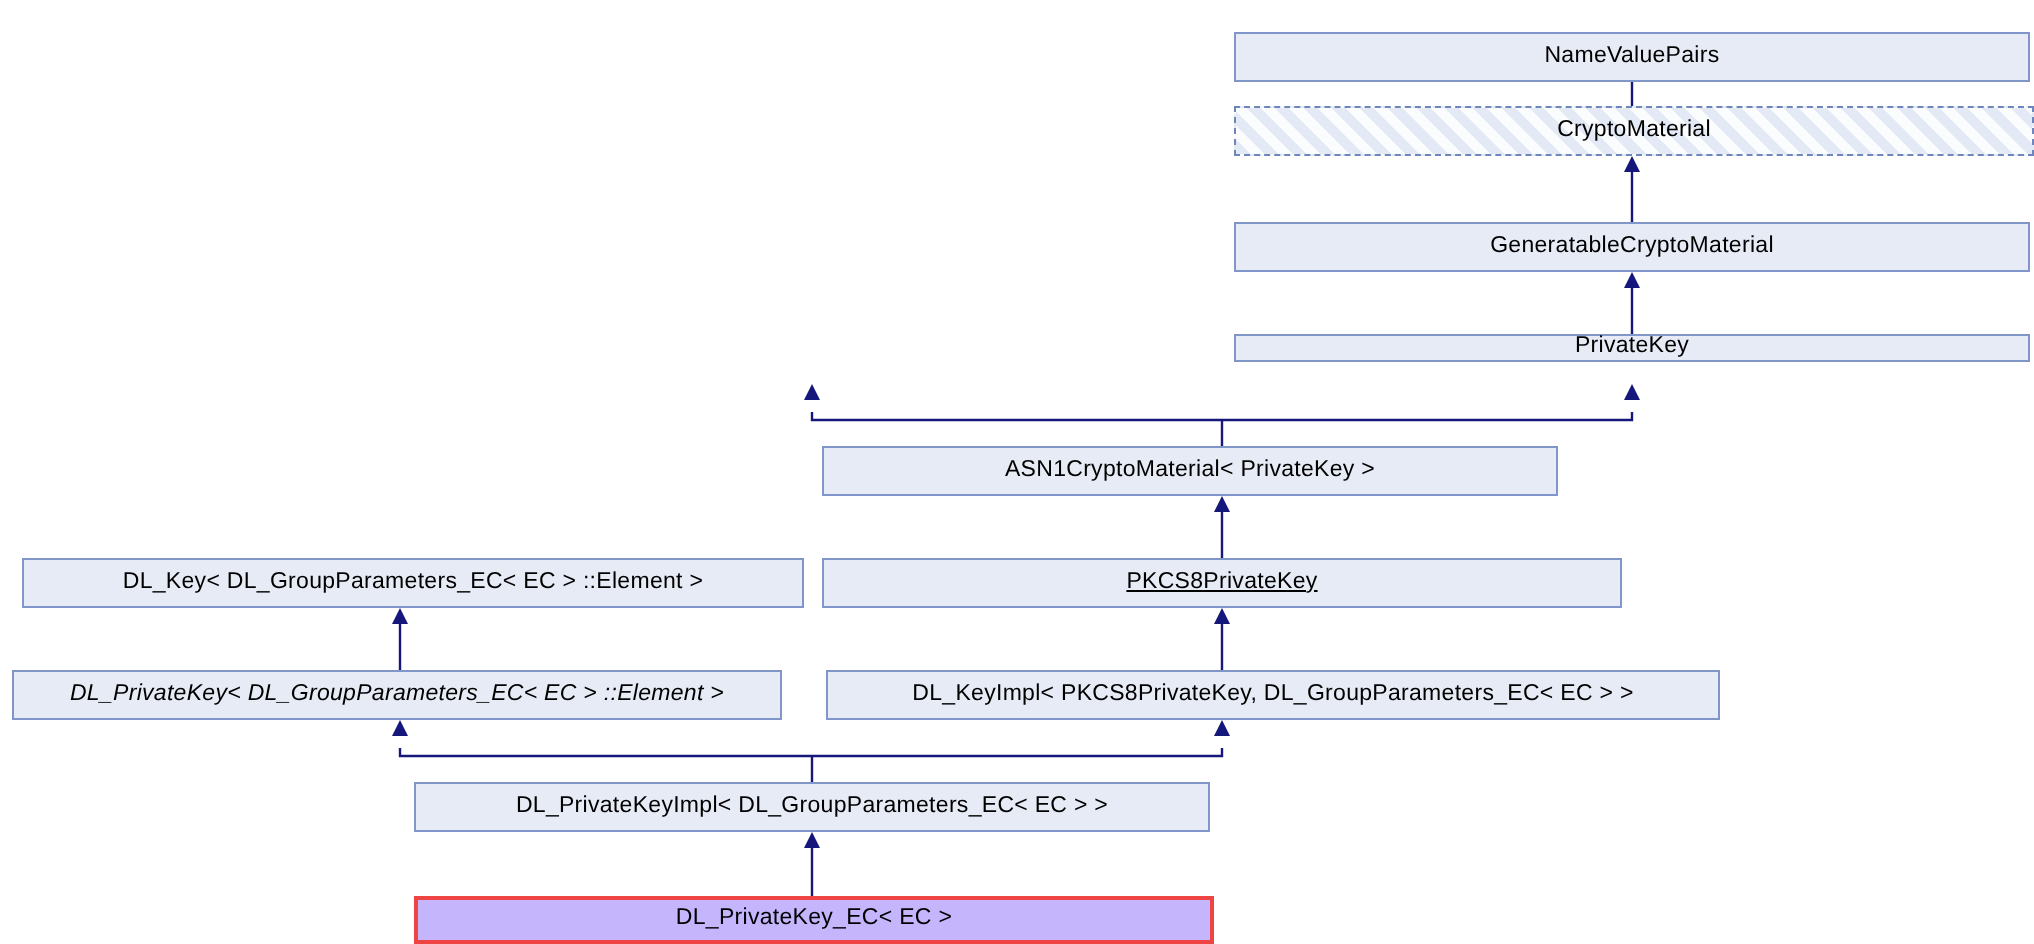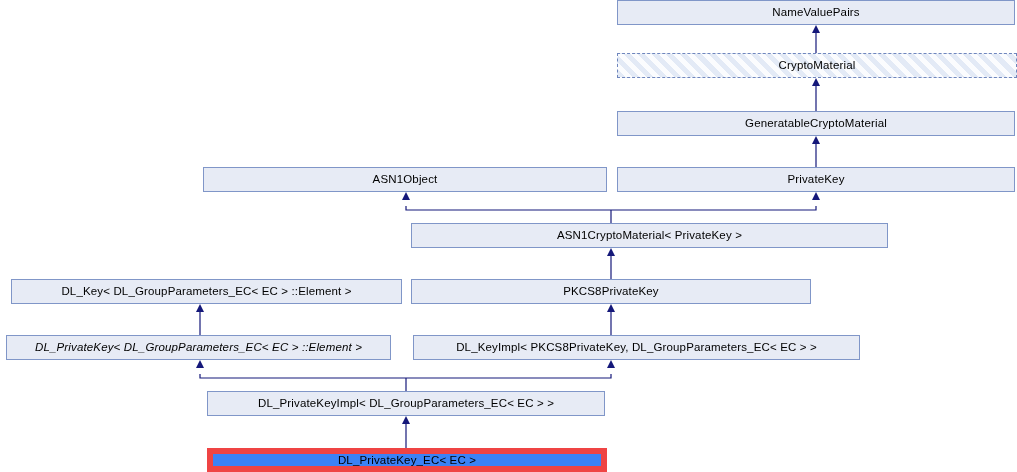--- a/index.html
+++ b/index.html
@@ -31,23 +31,22 @@
     border-color:#6f86bd;
     background-color:#f2f5fb;
     background-image:repeating-linear-gradient(
         45deg,
         #e3eaf6 0px,
         #e3eaf6 5px,
         #fbfcfe 5px,
         #fbfcfe 10px);
   }
   .node.current{
-    background:#3b82f6;
-    border:6px solid #ef4444;
-    align-items:flex-end;
+    background:#c4b5fd;
+    border:2px solid #ef4444;
   }
   svg.edges{
     position:absolute;
     left:0; top:0;
     width:1017px;
     height:472px;
     overflow:visible;
     pointer-events:none;
   }
   svg.edges path, svg.edges line{
@@ -89,42 +88,39 @@
 
     <path d="M200,374 L200,378 L611,378 L611,374"></path>
     <line x1="406" y1="378" x2="406" y2="391"></line>
     <polygon points="200,360 196,368 204,368"></polygon>
     <polygon points="611,360 607,368 615,368"></polygon>
 
     <line x1="406" y1="448" x2="406" y2="423"></line>
     <polygon points="406,416 402,424 410,424"></polygon>
   </svg>
 
-  <div class="node" style="left: 617px; top: 0px; width: 398px; height: 25px;">
+  <div class="node" style="left: 617px; top: 16px; width: 398px; height: 25px;">
     <span>NameValuePairs</span>
   </div>
   <div class="node" style="left: 617px; top: 111px; width: 398px; height: 25px;">
     <span>GeneratableCryptoMaterial</span>
   </div>
   <div class="node abstract" style="left: 617px; top: 53px; width: 400px; height: 25px;">
     <span>CryptoMaterial</span>
   </div>
-  <div class="node" style="left: 203px; top: 167px; width: 404px; height: 25px;">
-    <span>ASN1Object</span>
-  </div>
-  <div class="node" style="left: 617px; top: 167px; width: 398px; height: 25px;">
+  <div class="node" style="left: 617px; top: 167px; width: 398px; height: 14px;">
     <span>PrivateKey</span>
   </div>
-  <div class="node" style="left: 411px; top: 223px; width: 477px; height: 25px;">
+  <div class="node" style="left: 411px; top: 223px; width: 368px; height: 25px;">
     <span>ASN1CryptoMaterial&lt; PrivateKey &gt;</span>
   </div>
   <div class="node" style="left: 11px; top: 279px; width: 391px; height: 25px;">
     <span>DL_Key&lt; DL_GroupParameters_EC&lt; EC &gt; ::Element &gt;</span>
   </div>
-  <div class="node" style="left: 411px; top: 279px; width: 400px; height: 25px;">
+  <div class="node" style="left: 411px; top: 279px; width: 400px; height: 25px; text-decoration: underline;">
     <span>PKCS8PrivateKey</span>
   </div>
   <div class="node" style="left: 6px; top: 335px; width: 385px; height: 25px; font-style: italic;">
     <span>DL_PrivateKey&lt; DL_GroupParameters_EC&lt; EC &gt; ::Element &gt;</span>
   </div>
   <div class="node" style="left: 413px; top: 335px; width: 447px; height: 25px;">
     <span>DL_KeyImpl&lt; PKCS8PrivateKey, DL_GroupParameters_EC&lt; EC &gt; &gt;</span>
   </div>
   <div class="node" style="left: 207px; top: 391px; width: 398px; height: 25px;">
     <span>DL_PrivateKeyImpl&lt; DL_GroupParameters_EC&lt; EC &gt; &gt;</span>

